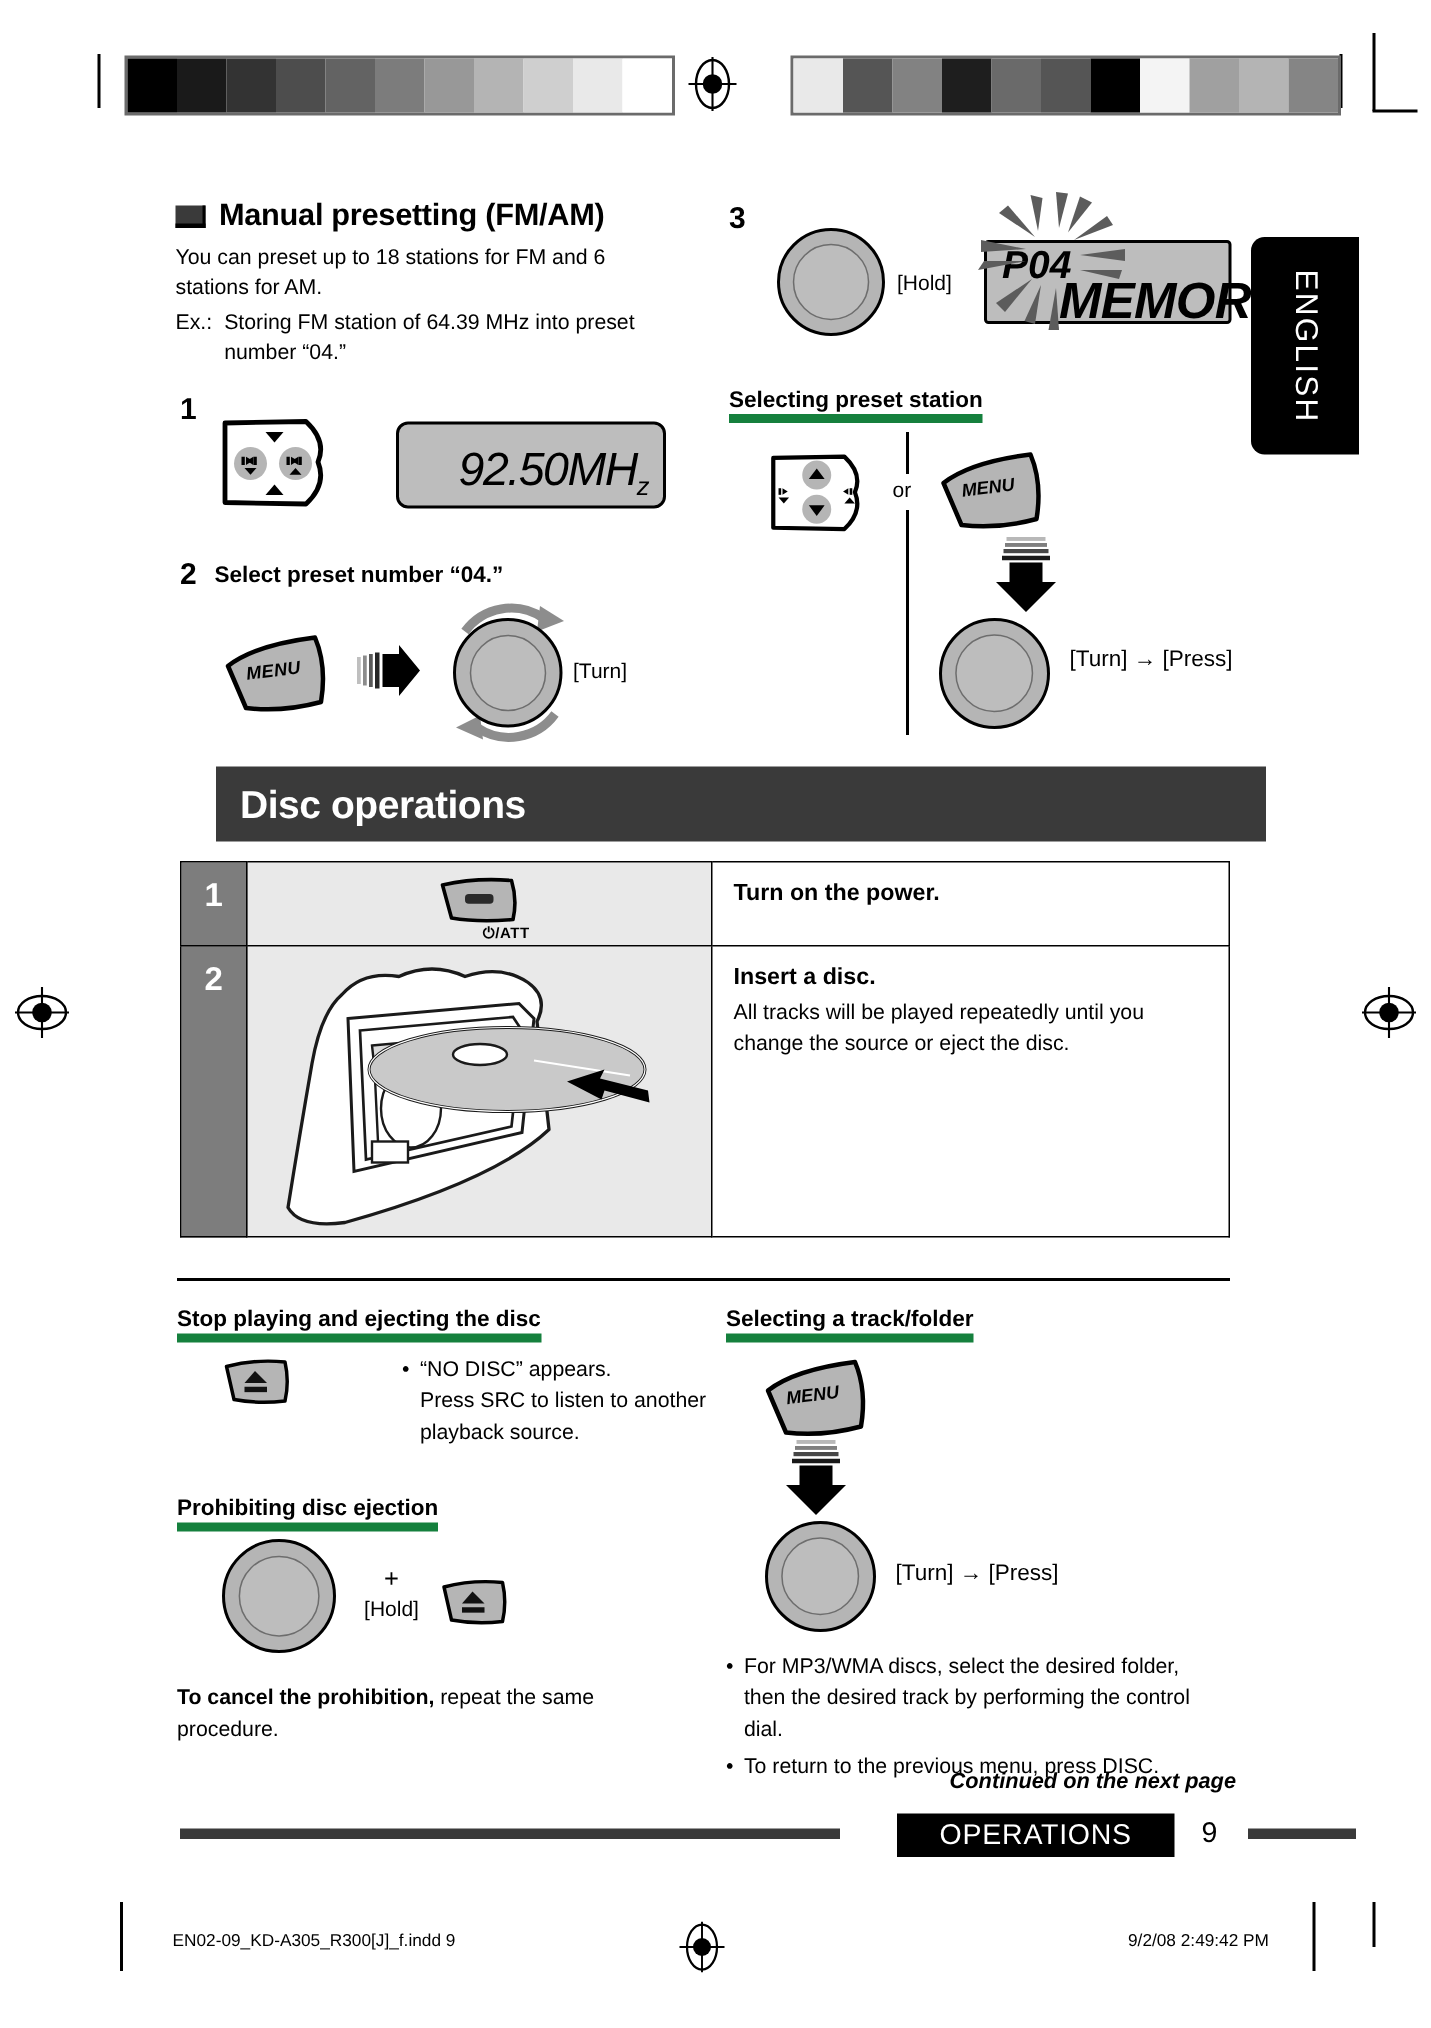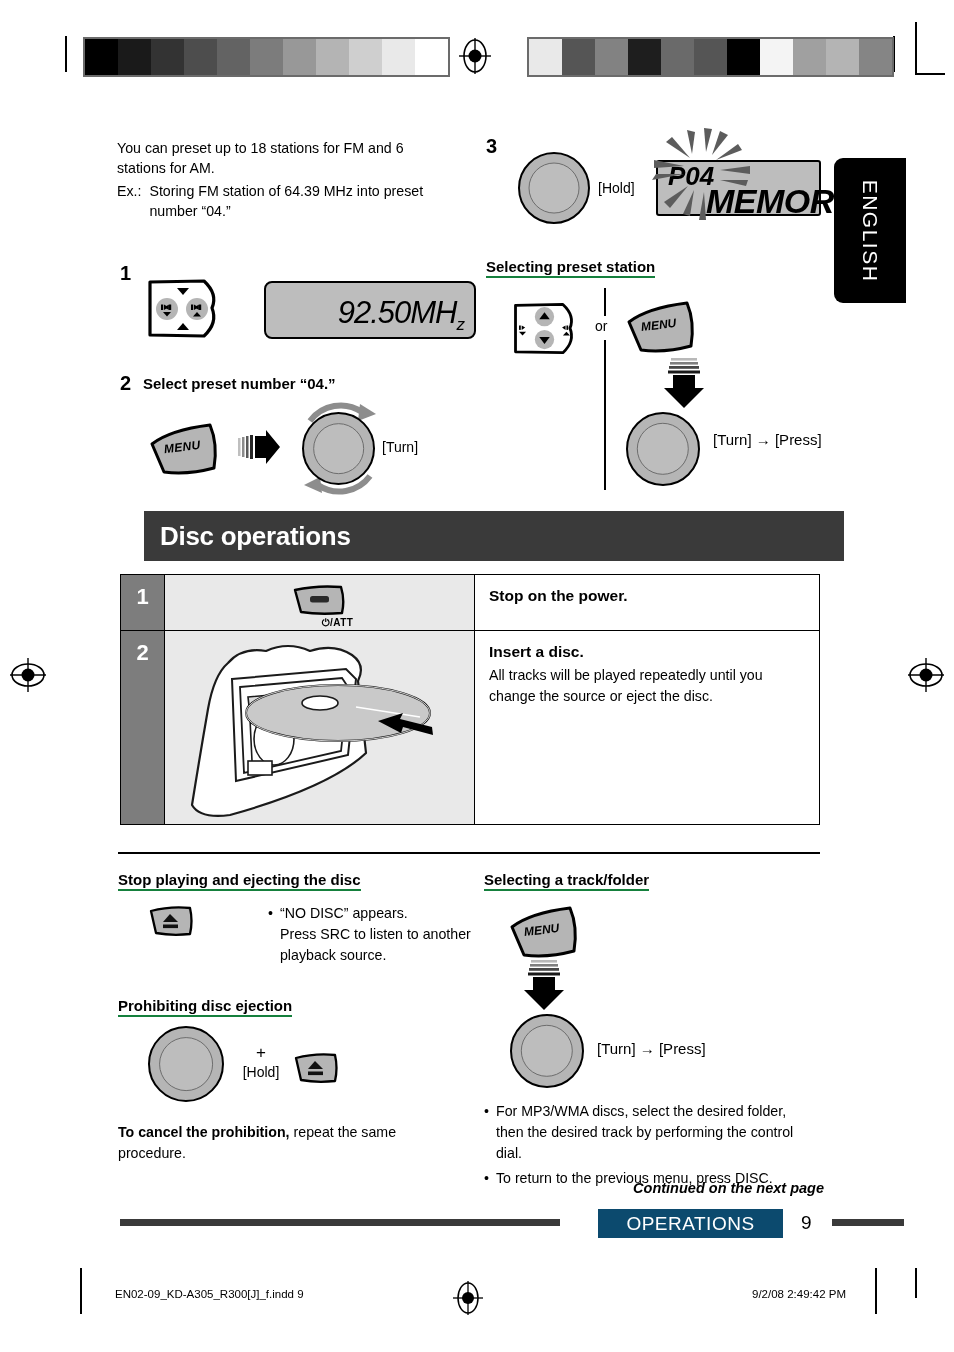--- a/index.html
+++ b/index.html
@@ -52,21 +52,21 @@
 
   .body-txt { font-size:14.2px; line-height:1.42; }
 
   .ex-row { display:flex; gap:6px; font-size:14.2px; line-height:1.42; margin-top:3px; }
   .ex-row .lbl { flex:0 0 auto; }
 
   .step-num { font-size:20px; font-weight:bold; font-family:"Liberation Sans",sans-serif;}
 
   .under-head {
     font-size:15px; font-weight:bold;
-    border-bottom:2px solid #15803d; display:inline-block;
+    border-bottom:6px solid #15803d; display:inline-block;
     padding-bottom:1px;
   }
 
   
   .band {
     position:absolute;
     background:#3a3a3a; color:#fff;
     display:flex; align-items:center;
     padding-left:16px;
   }
@@ -85,21 +85,21 @@
   .optbl .txtcell b { font-size:15.5px; }
   .optbl .txtcell p { margin:4px 0 0 0; font-size:14.2px; line-height:1.45; }
 
   
   .cont-note {
     position:absolute; right:130px; top:1180px;
     font-style:italic; font-size:14.5px;font-weight:bold;
   }
   .foot-rule { position:absolute; background:#3a3a3a; height:7px; }
   .foot-chip {
-    position:absolute; background:#0c4a6e; color:#fff;
+    position:absolute; background:#000000; color:#fff;
     font-size:19px; letter-spacing:0.5px;
     display:flex; align-items:center; justify-content:center;
   }
   .foot-page { position:absolute; font-size:19px; }
 
   .imprint { position:absolute; font-size:11.5px; font-family:"Liberation Sans",sans-serif; }
 
   
   .dial { position:absolute; border-radius:50%; background:#b5b5b5; border:2.5px solid #000; }
   .dial::after{
@@ -198,20 +198,24 @@
     <circle cx="16" cy="17" r="6" fill="#000"></circle>
     <line x1="16" y1="0" x2="16" y2="34" stroke="#000" stroke-width="1.3"></line>
     <line x1="1" y1="17" x2="31" y2="17" stroke="#000" stroke-width="1.3"></line>
   </svg>
 
   <div class="lang-tab">
     <span>ENGLISH</span>
   </div>
 
   <div style="position:absolute;left:117px;top:132px;width:335px;">
+    <div class="sec-head">
+      <div class="sq"></div>
+      <h2>Manual presetting (FM/AM)</h2>
+    </div>
     <div class="body-txt" style="margin-top:6px;">You can preset up to 18 stations for FM and 6 stations for AM.</div>
     <div class="ex-row">
       <div class="lbl">Ex.:</div>
       <div style="padding-left:2px;">Storing FM station of 64.39 MHz into preset number “04.”</div>
     </div>
   </div>
 
   <div class="step-num" style="position:absolute;left:120px;top:262px;">1</div>
 
   <svg style="position:absolute;left:146px;top:278px;" width="82" height="62" viewBox="0 0 82 62">
@@ -229,21 +233,21 @@
       <rect x="45" y="26.5" width="2.2" height="5.5"></rect>
         <polygon points="48,26.5 52.5,29.2 48,32"></polygon>
       <rect x="53" y="26.5" width="2.2" height="5.5"></rect>
         <polygon points="52.9,26.5 48.5,29.2 52.9,32"></polygon>
       <polygon points="47,38.5 55,38.5 51,34"></polygon>
     </g>
     <polygon points="31,10 43,10 37,17" fill="#000"></polygon>
     <polygon points="31,52 43,52 37,45" fill="#000"></polygon>
   </svg>
 
-  <div class="lcd" style="left:264px;top:281px;width:212px;height:58px;">
+  <div class="lcd" style="left:264px;top:281px;width:180px;height:58px;">
     <div class="val"><span>92.50MH</span><sub>z</sub></div>
   </div>
 
   <div class="step-num" style="position:absolute;left:120px;top:372px;">2</div>
   <div style="position:absolute;left:143px;top:375px;font-size:15px;font-weight:bold;">Select preset number “04.”</div>
 
   <svg class="menu-key" style="left:148px;top:422px;" width="78" height="56" viewBox="0 0 78 56">
     <path d="M16 50 L4 22 Q22 8 62 3 Q70 22 66 46 Q40 53 16 50 Z" fill="#b5b5b5" stroke="#000" stroke-width="3" stroke-linejoin="round"></path>
   </svg>
   <div style="position:absolute;left:164px;top:440px;font-style:italic;font-weight:bold;font-size:12px;letter-spacing:0.3px;transform:rotate(-7deg);">MENU</div>
@@ -341,21 +345,21 @@
         <tr>
       <td class="numcell" style="height:56px;">1</td>
       <td class="imgcell">
         <svg style="display:block;margin:7px auto 0 auto;" width="58" height="34" viewBox="0 0 58 34">
           <path d="M10 30 L4 8 Q26 3 50 5 Q54 18 51 31 Q28 33 10 30 Z" fill="#b5b5b5" stroke="#000" stroke-width="2.4" stroke-linejoin="round"></path>
           <rect x="19" y="14" width="19" height="6.5" rx="2.5" fill="#2a2a2a"></rect>
         </svg>
         <div style="text-align:center;font-size:10px;font-weight:bold;letter-spacing:0.4px;margin-top:1px;margin-left:36px;">⏻/ATT</div>
       </td>
       <td class="txtcell">
-        <b>Stop on the power.</b>
+        <b>Turn on the power.</b>
       </td>
     </tr>
     <tr>
       <td class="numcell" style="height:190px;">2</td>
       <td class="imgcell">
         <svg style="display:block;margin:4px auto;" width="300" height="185" viewBox="0 0 300 185">
 
           <path d="M58 28 Q72 12 96 16 Q118 6 140 16 Q164 8 182 20 Q196 30 188 46
                    L196 118 Q160 152 60 180 Q30 184 22 170 Q30 120 38 74 Q44 40 58 28 Z" fill="#ffffff" stroke="#1a1a1a" stroke-width="2.2" stroke-linejoin="round"></path>
 

